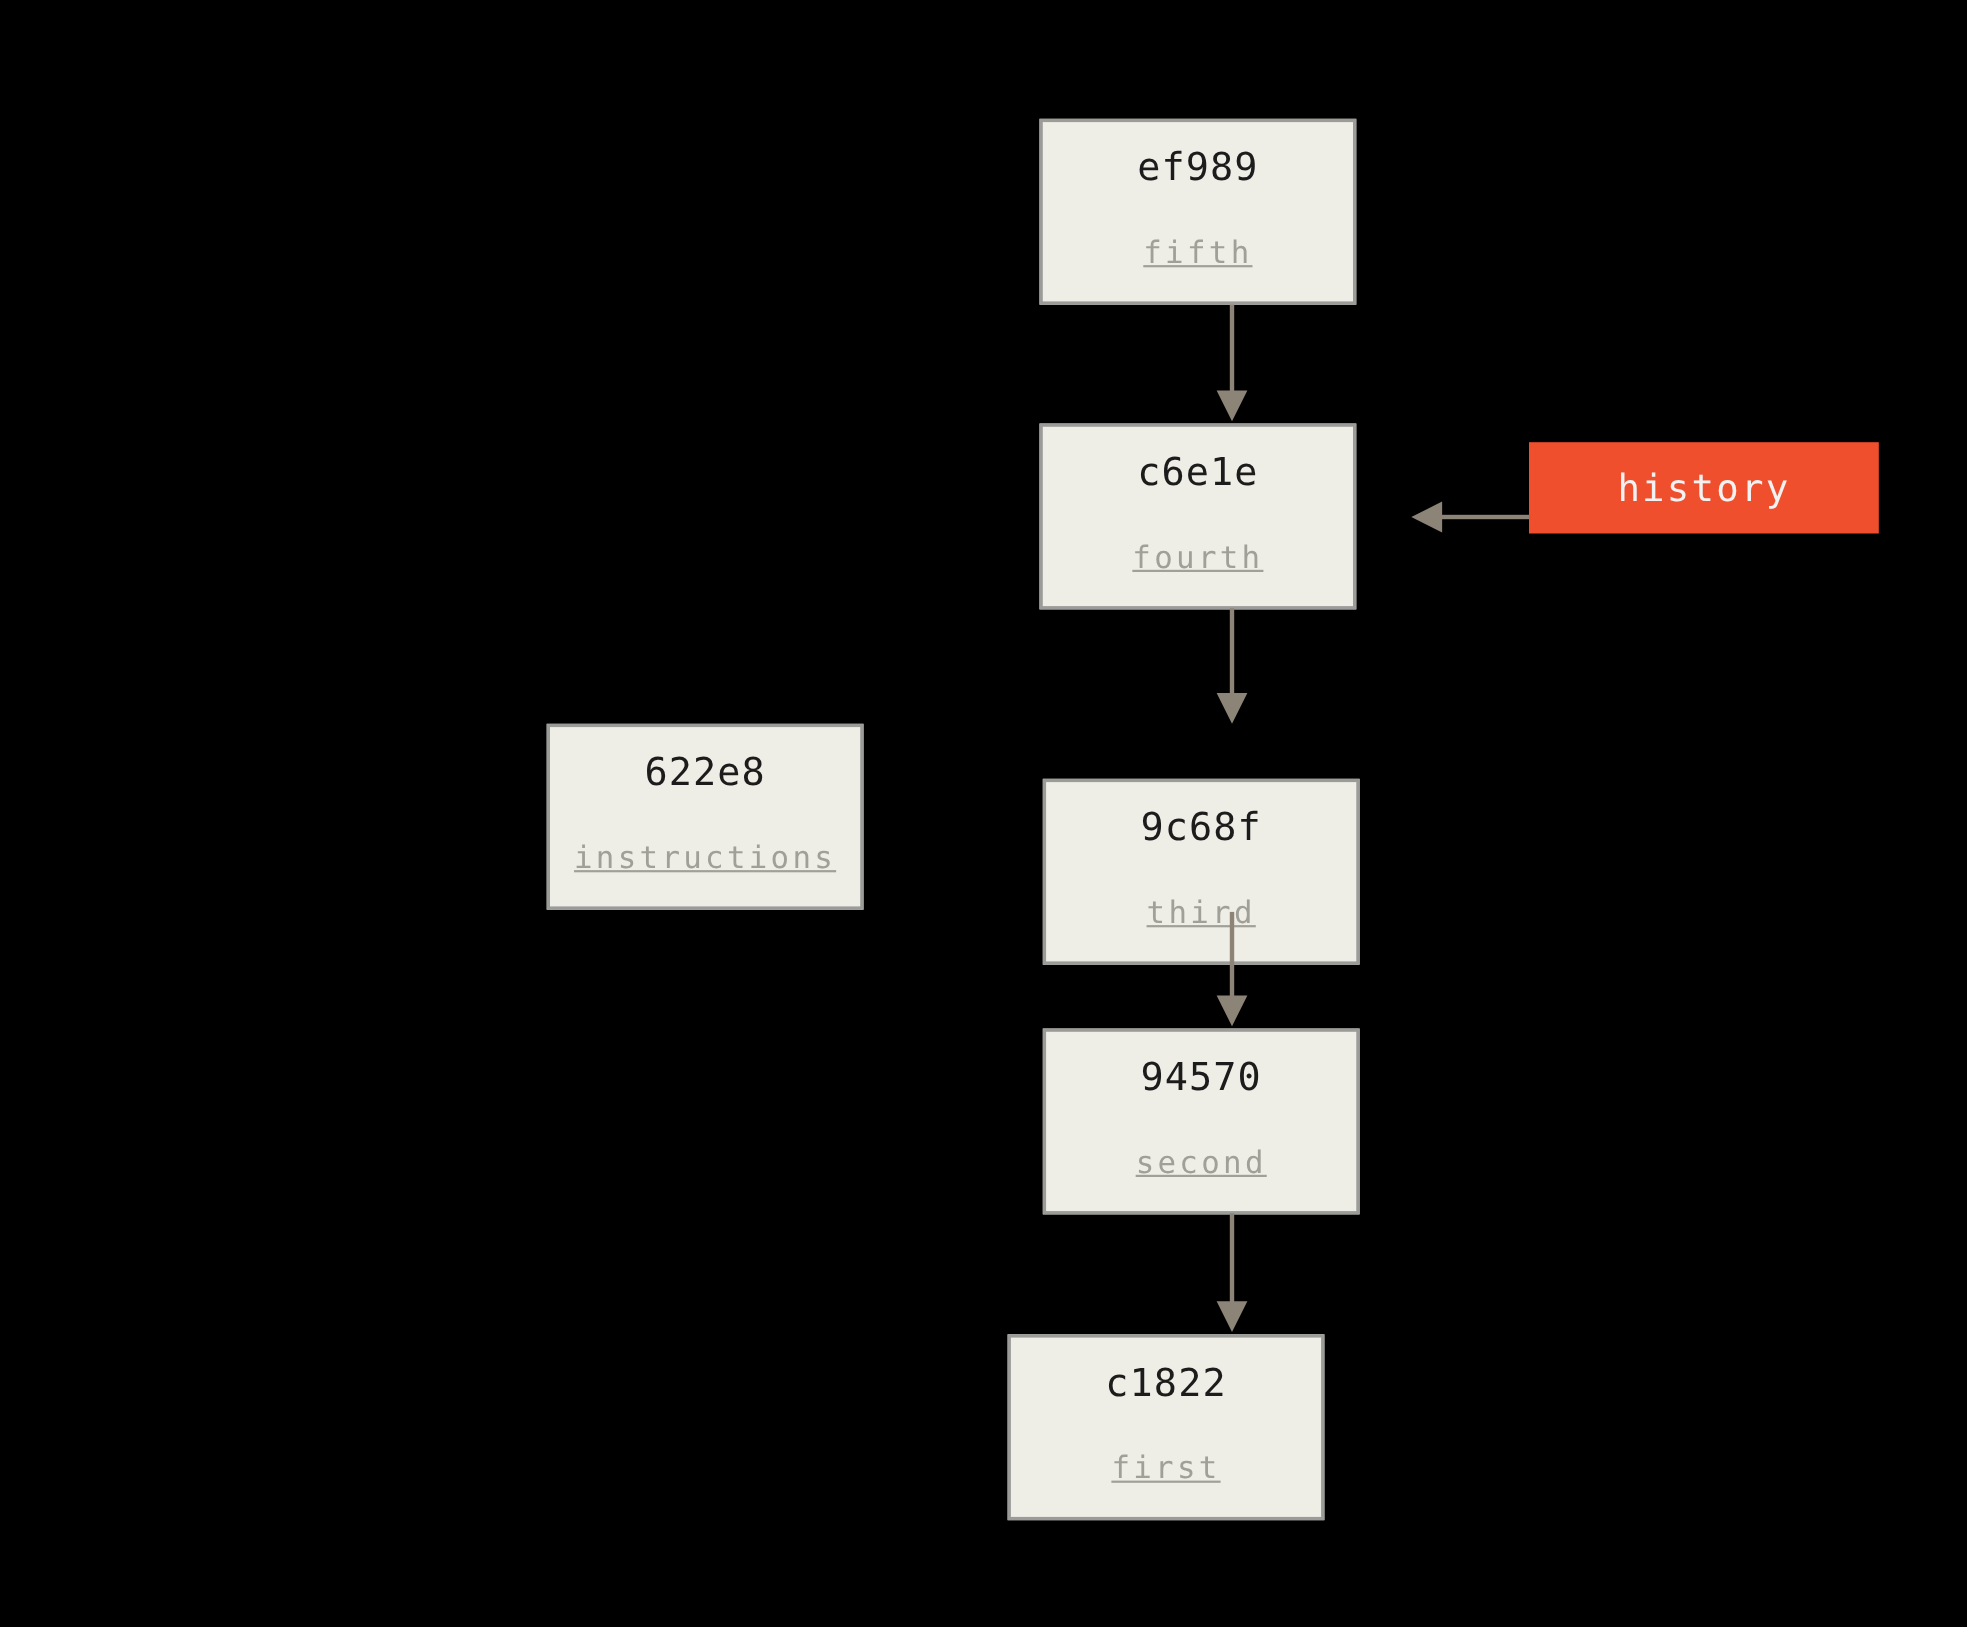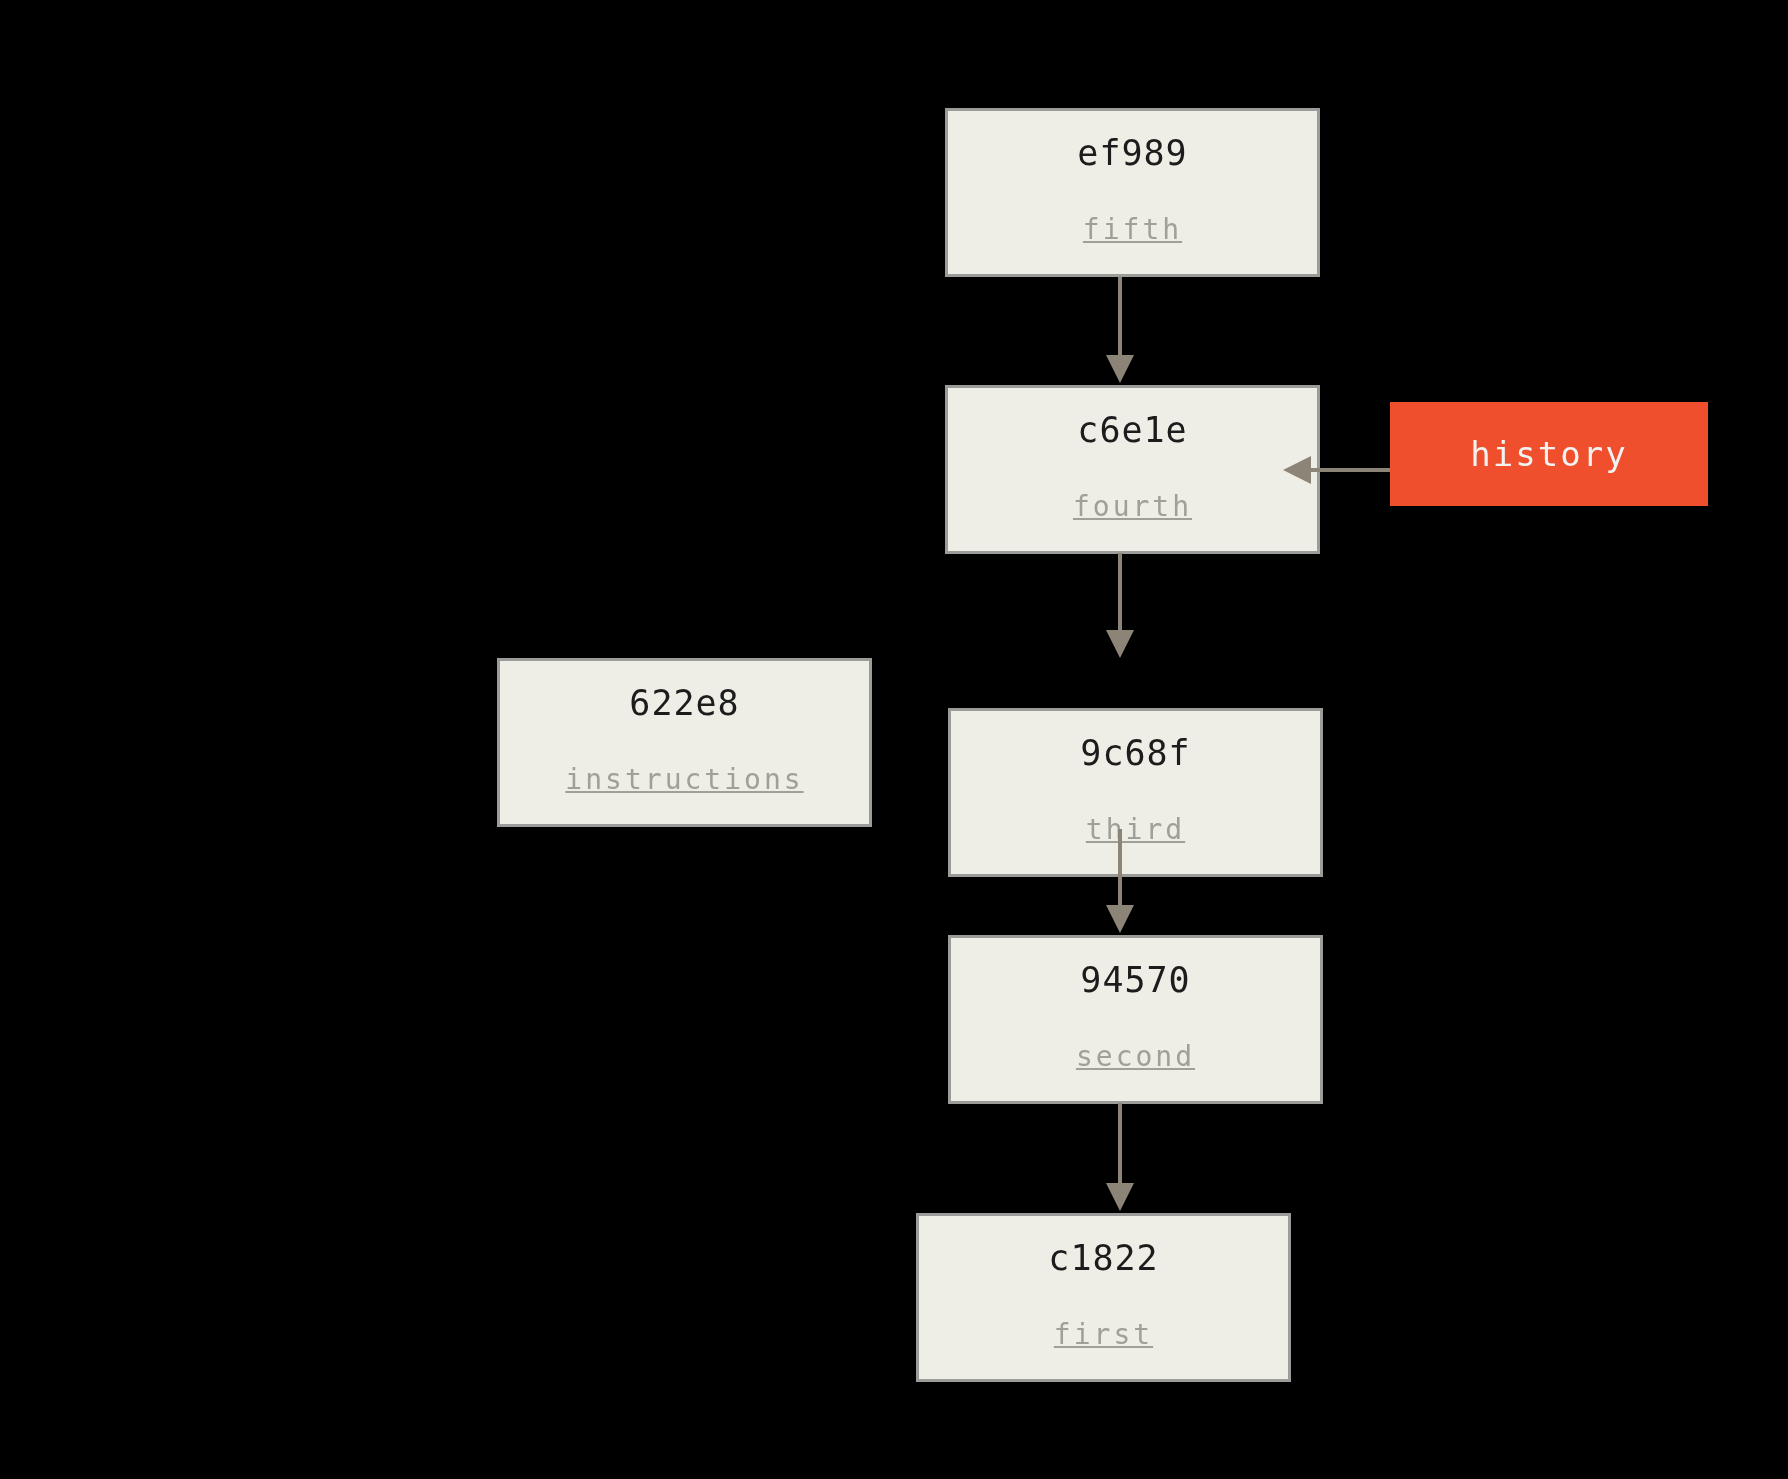--- a/index.html
+++ b/index.html
@@ -10,21 +10,21 @@
   .canvas {
     position: relative;
     width: 1788px;
     height: 1479px;
     background: var(--background, #000000);
     overflow: hidden;
     font-family: "DejaVu Sans Mono", "Liberation Mono", monospace;
   }
   .commit-box {
     position: absolute;
-    width: 375px;
+    width: 288px;
     height: 169px;
     box-sizing: border-box;
     background: var(--box-fill, #efeee6);
     border: 3px solid var(--box-border, #9b9b99);
     display: flex;
     flex-direction: column;
     justify-content: space-between;
     padding: 20px 0 22px 0;
     text-align: center;
   }
@@ -39,21 +39,21 @@
     line-height: 44px;
     letter-spacing: 3px;
     color: var(--label-text, #a0a098);
     text-decoration: underline;
   }
   .ref-box {
     position: absolute;
     left: 1390px;
     top: 402px;
     width: 318px;
-    height: 104px;
+    height: 83px;
     background: var(--ref-fill, #f04f2e);
     display: flex;
     align-items: center;
     justify-content: center;
     font-size: 34px;
     letter-spacing: 2px;
     color: var(--ref-text, #f2f2f2);
   }
   
   .varrow { position: absolute; width: 28px; }

